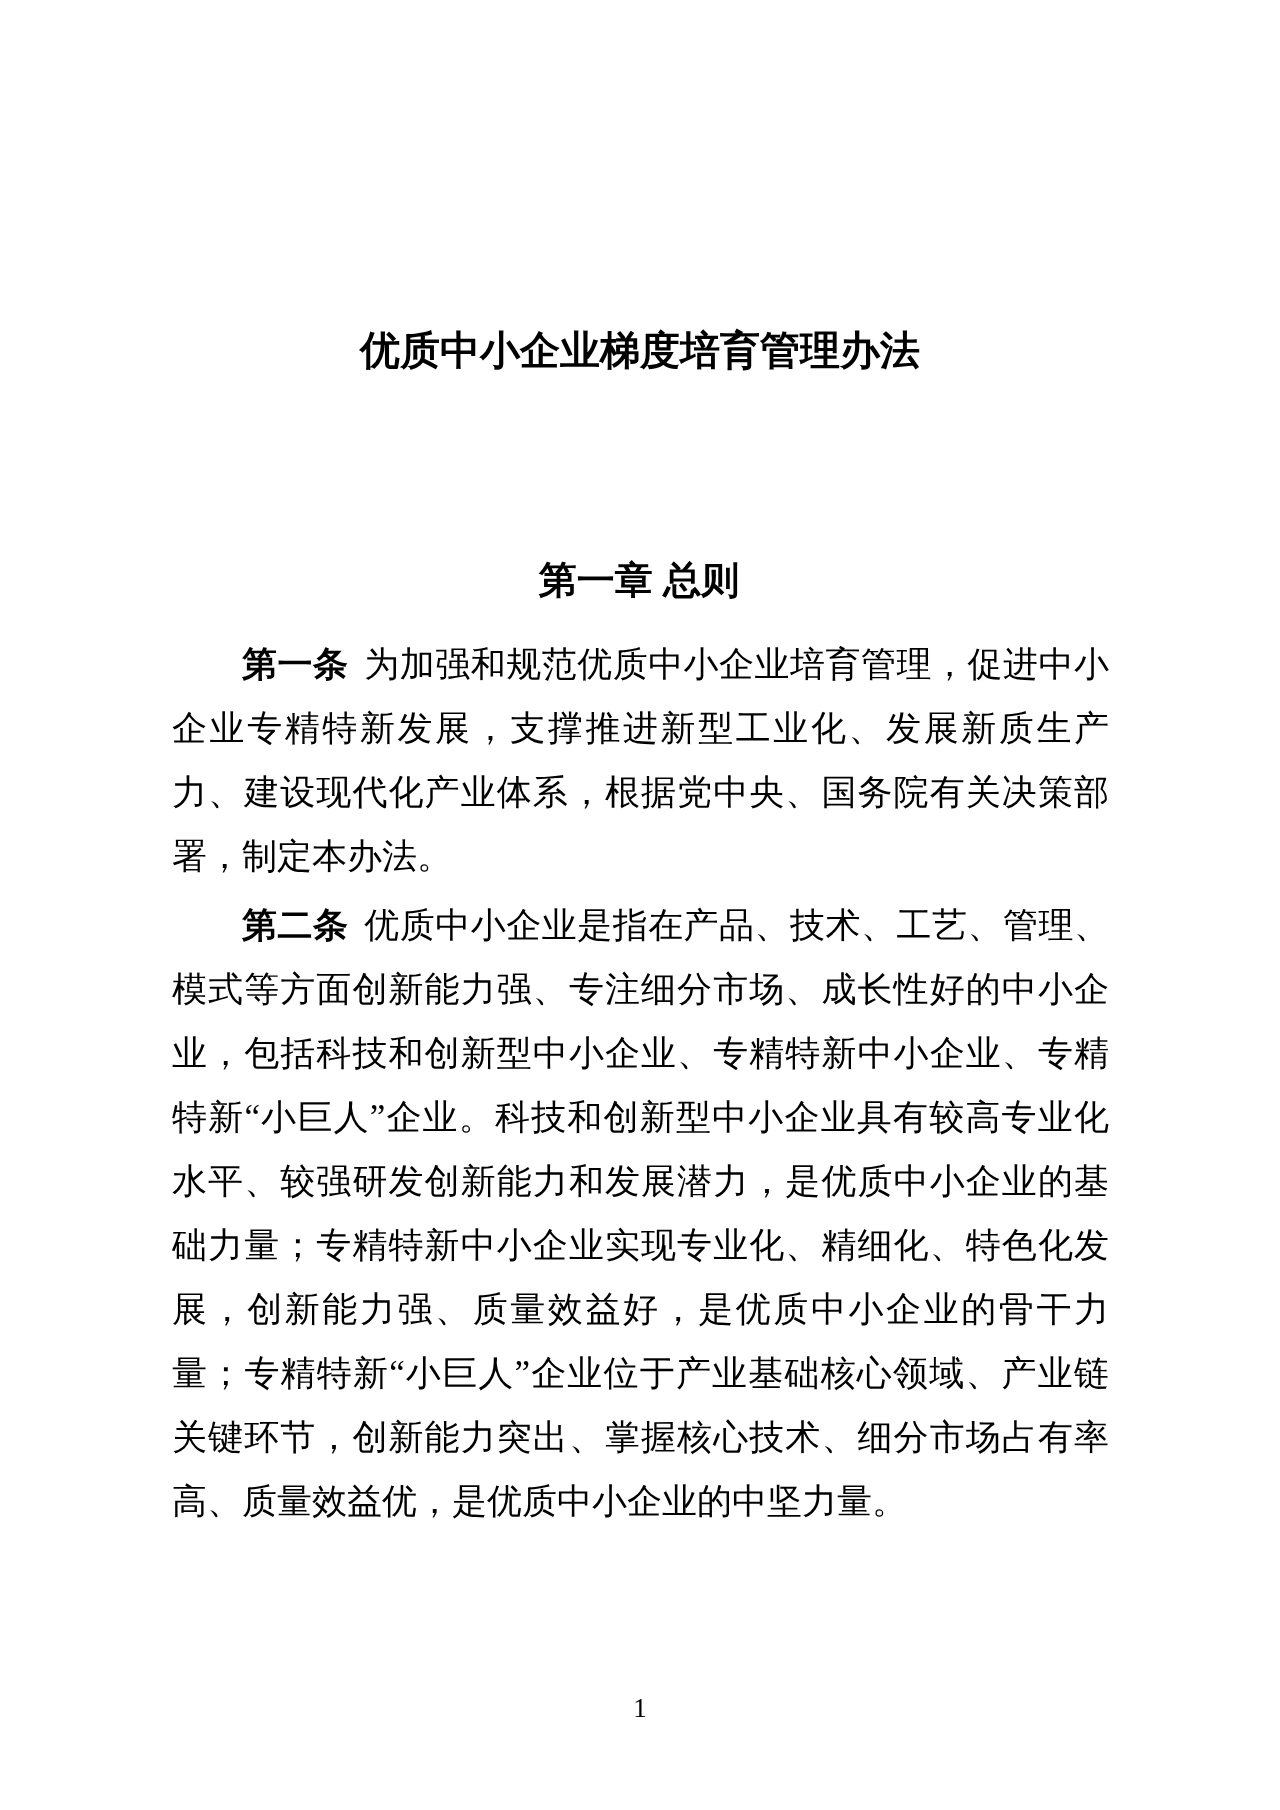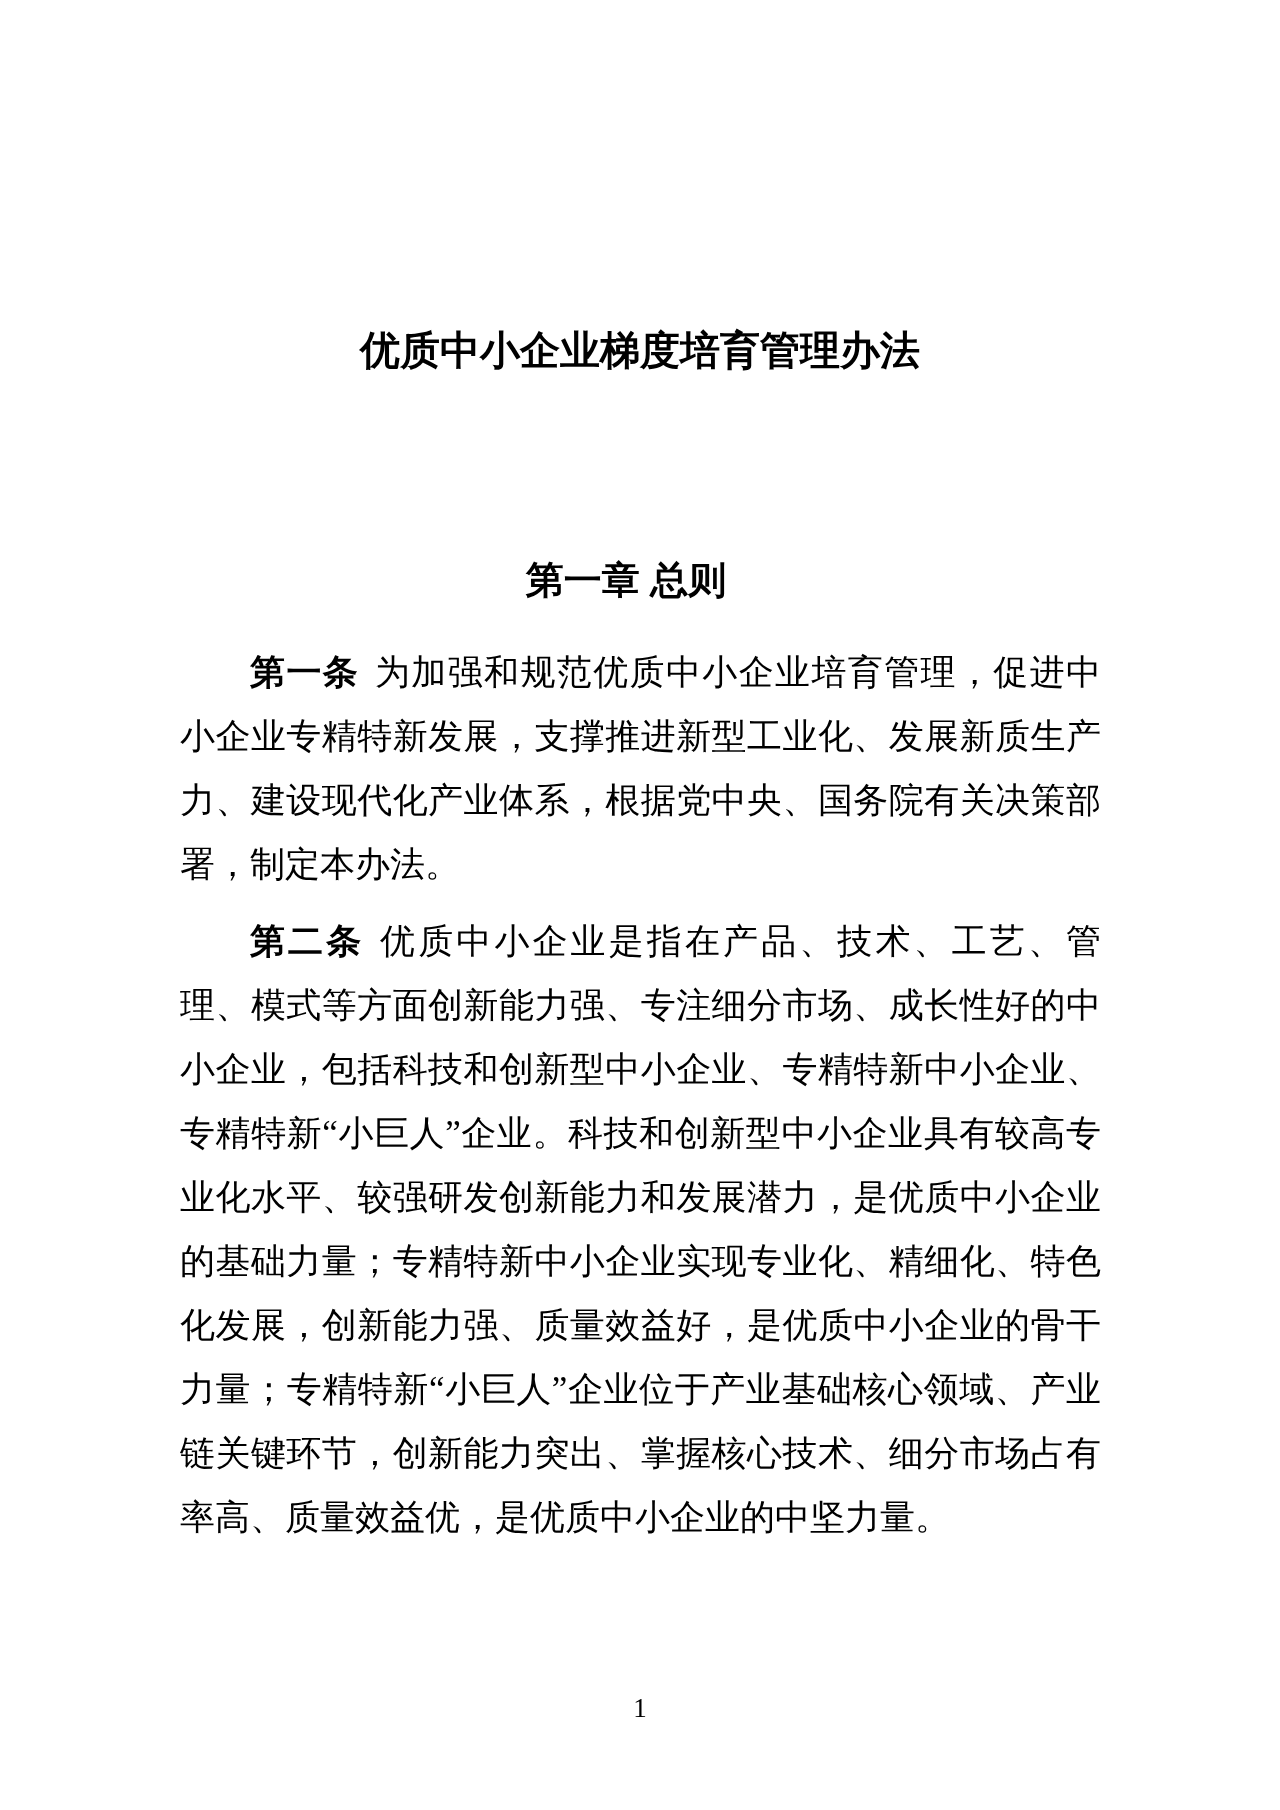--- a/index.html
+++ b/index.html
@@ -26,37 +26,37 @@
     font-family: "Liberation Sans", sans-serif;
     font-weight: bold;
     font-size: 40px;
     line-height: 48px;
     letter-spacing: 0px;
     color: #000000;
   }
   .chapter-heading {
     position: absolute;
     top: 558px;
-    left: 0;
+    left: 13px;
     width: 1252px;
     text-align: center;
     font-family: "Liberation Sans", sans-serif;
     font-weight: bold;
     font-size: 38px;
     line-height: 44px;
     color: #000000;
   }
   .body-block {
     position: absolute;
     top: 628px;
     left: 168px;
     width: 945px;
   }
   .para {
-    margin: 12px;
+    margin: 4px;
     padding: 0;
     font-size: 35px;
     line-height: 64px;
     text-align: justify;
     text-indent: 2em;
     color: #000000;
     font-family: "Liberation Serif", serif;
   }
   .para-label {
     font-weight: bold;

